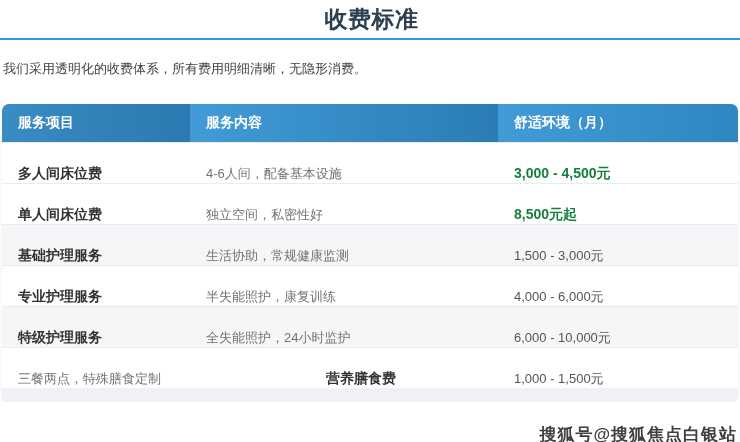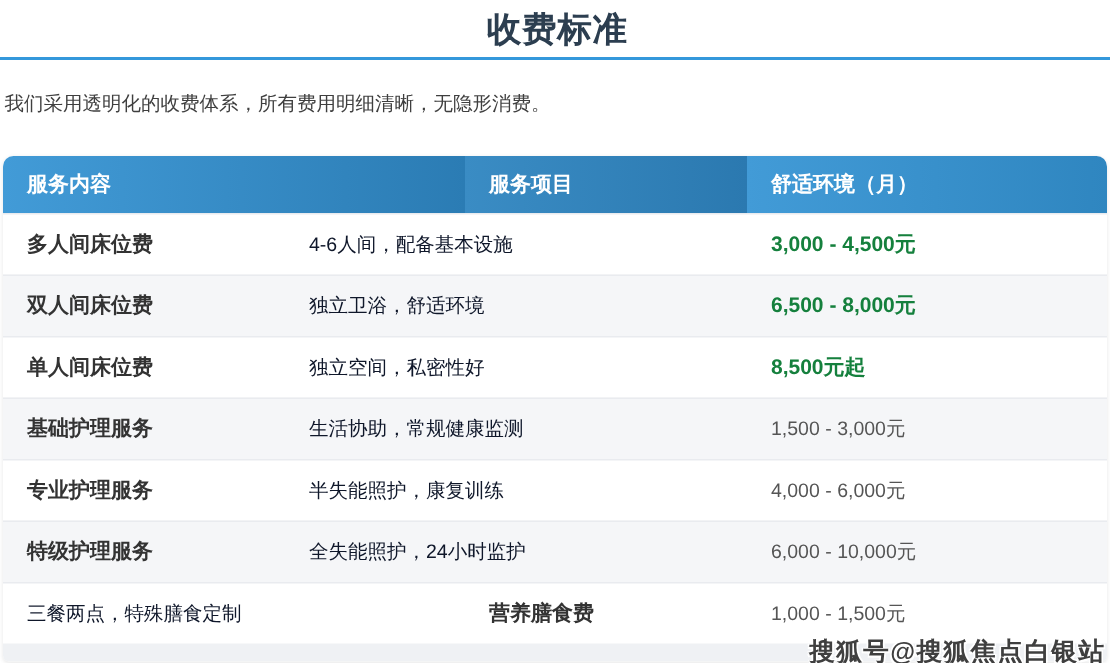--- a/index.html
+++ b/index.html
@@ -44,29 +44,29 @@
     font-size: 14px;
     font-weight: bold;
   }
   .th1 { width: 188px; background: linear-gradient(90deg, #3a8cc4, #2b79b0); }
   .th2 { width: 308px; background: linear-gradient(90deg, #429bd7, #2b7cb4); }
   .th3 { flex: 1;      background: linear-gradient(90deg, #429bd7, #2f86c0); }
 
   .row {
     display: flex;
     height: 41px;
-    align-items: center;
+    align-items: flex-end;
     background: #ffffff;
     border-top: 1px solid #e9ebef;
   }
   .row:first-of-type { border-top: none; }
   .row.alt { background: #f5f6f8; }
   .cell { padding-left: 16px; }
   .c1 { width: 188px; font-size: 14px; font-weight: bold; color: #333333; }
-  .c2 { width: 308px; font-size: 13px; color: #0f172a; }
+  .c2 { width: 308px; font-size: 13px; color: #737373; }
   .c3 { flex: 1; font-size: 13px; color: #555555; }
   .c3.red { color: #15803d; font-weight: bold; font-size: 14px; }
 
   .strip {
     height: 12px;
     background: #eff1f4;
   }
 
   .watermark {
     position: absolute;
@@ -89,36 +89,31 @@
 
 <div class="page">
 
   <h1 class="title">收费标准</h1>
   <div class="divider"></div>
   <p class="intro">我们采用透明化的收费体系，所有费用明细清晰，无隐形消费。</p>
 
   <div class="card">
 
     <div class="thead">
+      <div class="th th1">服务项目</div>
       <div class="th th2">服务内容</div>
-      <div class="th th1">服务项目</div>
       <div class="th th3">舒适环境（月）</div>
     </div>
 
     <div class="row">
       <div class="cell c1">多人间床位费</div>
       <div class="cell c2">4-6人间，配备基本设施</div>
       <div class="cell c3 red">3,000 - 4,500元</div>
     </div>
 
-    <div class="row alt">
-      <div class="cell c1">双人间床位费</div>
-      <div class="cell c2">独立卫浴，舒适环境</div>
-      <div class="cell c3 red">6,500 - 8,000元</div>
-    </div>
 
     <div class="row">
       <div class="cell c1">单人间床位费</div>
       <div class="cell c2">独立空间，私密性好</div>
       <div class="cell c3 red">8,500元起</div>
     </div>
 
     <div class="row alt">
       <div class="cell c1">基础护理服务</div>
       <div class="cell c2">生活协助，常规健康监测</div>

